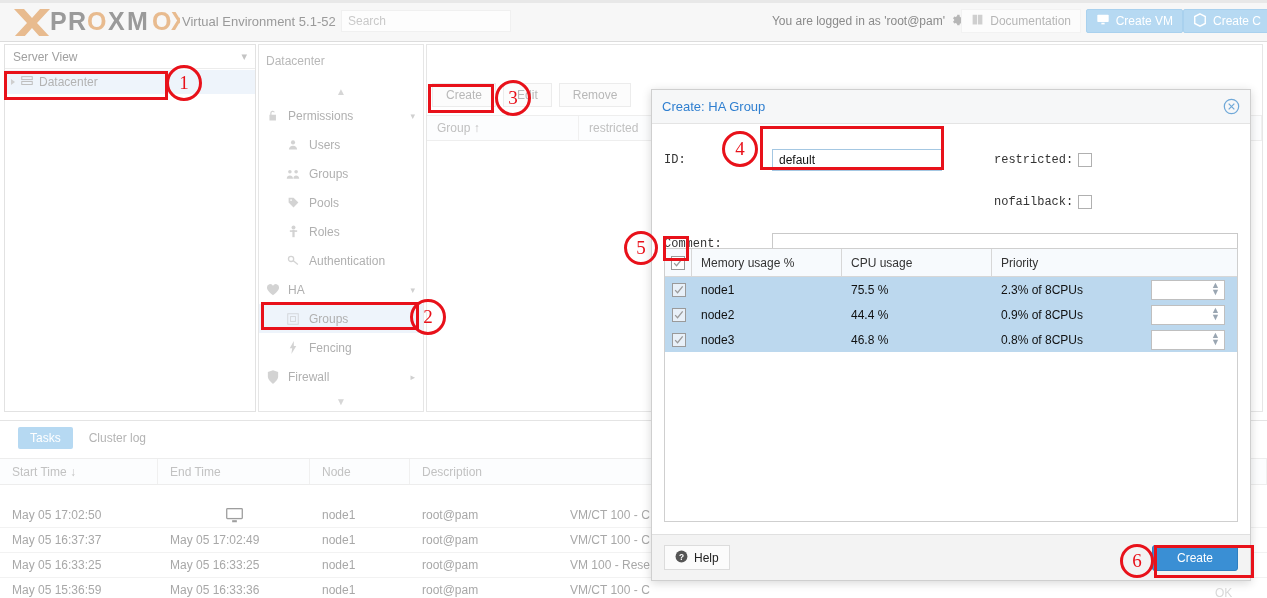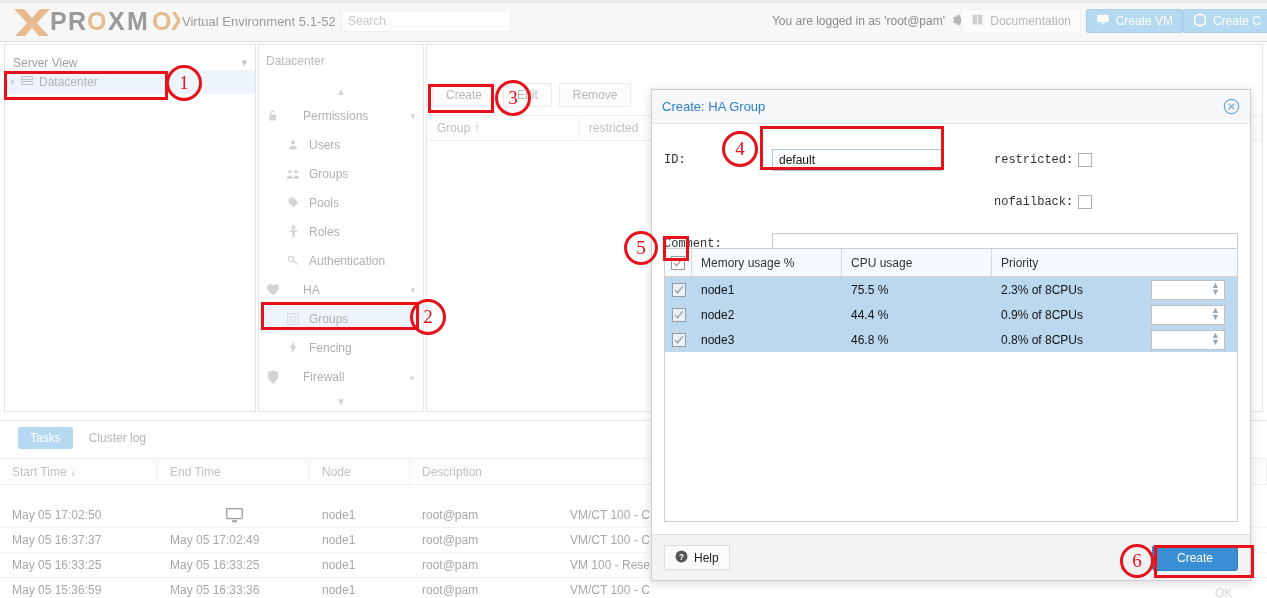--- a/index.html
+++ b/index.html
@@ -50,23 +50,23 @@
   }
   .btn-createvm { right: 84px; }
   .btn-createct { right: -4px; }
 
   
   .left-panel {
     position: absolute; left: 4px; top: 44px; width: 252px; height: 368px;
     background: #ffffff; border: 1px solid #e2e2e2;
   }
   .serverview {
-    position: absolute; left: 0; top: 11px; width: 250px; height: 24px;
+    position: absolute; left: 0; top: 0; width: 250px; height: 24px;
     border-bottom: 1px solid #ececec;
-    display: flex; align-items: flex-start; padding: 0 8px;
+    display: flex; align-items: center; padding: 0 8px;
     font-size: 12px; color: #a0a0a0;
   }
   .serverview .chev { margin-left: auto; color: #c4c4c4; font-size: 11px; }
   .dc-row {
     position: absolute; left: 0; top: 25px; width: 250px; height: 24px;
     background: #eef4fb;
     display: flex; align-items: center; gap: 5px; padding-left: 6px;
     font-size: 12px; color: #b3b3b3;
   }
   .tri { width: 0; height: 0; border-left: 4px solid #cfcfcf;
@@ -86,21 +86,21 @@
     display: flex; align-items: center; justify-content: center;
     color: #d6d6d6; font-size: 10px;
   }
   .mid-scroll-up { top: 38px; }
   .mid-scroll-dn { top: 348px; }
   .nav-item {
     position: absolute; left: 0; width: 164px; height: 29px;
     display: flex; align-items: center; font-size: 12px; color: #b0b0b0;
   }
   .nav-item .ico { width: 16px; display: flex; justify-content: center; opacity:.45; }
-  .nav-item.lvl0 { padding-left: 6px; gap: 15px; }
+  .nav-item.lvl0 { padding-left: 6px; }
   .nav-item.lvl0 .ico { margin-right: 7px; }
   .nav-item.lvl1 { padding-left: 26px; }
   .nav-item.lvl1 .ico { margin-right: 8px; }
   .nav-item .caret { margin-left: auto; margin-right: 8px; color: #d0d0d0; font-size: 9px; }
   .nav-item.sel { background: #eef4fb; }
 
   
   .content-panel {
     position: absolute; left: 426px; top: 44px; right: 4px; height: 368px;
     background: #ffffff; border: 1px solid #e6e6e6;

